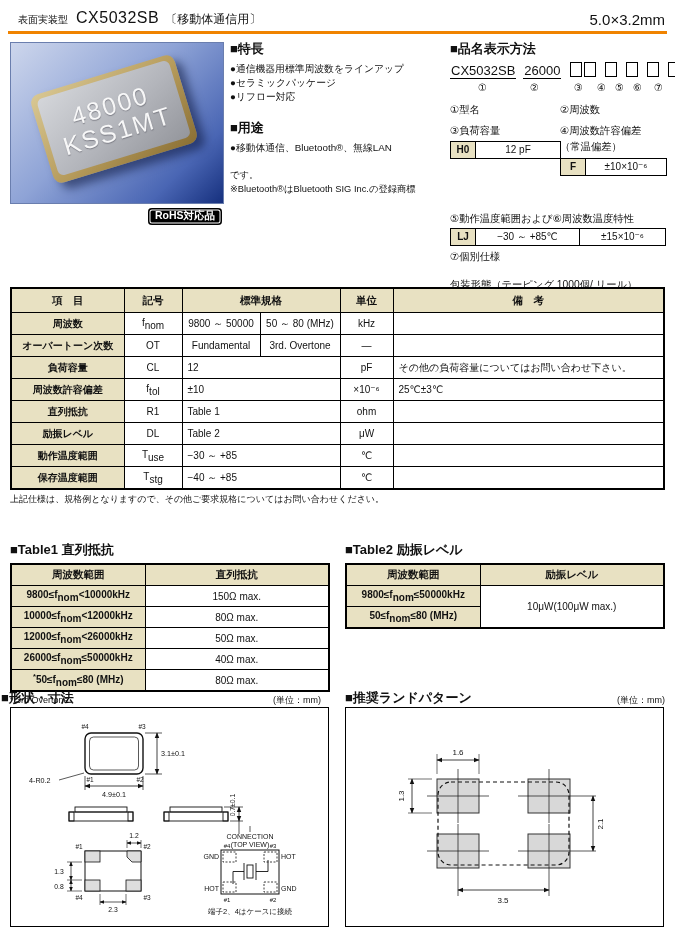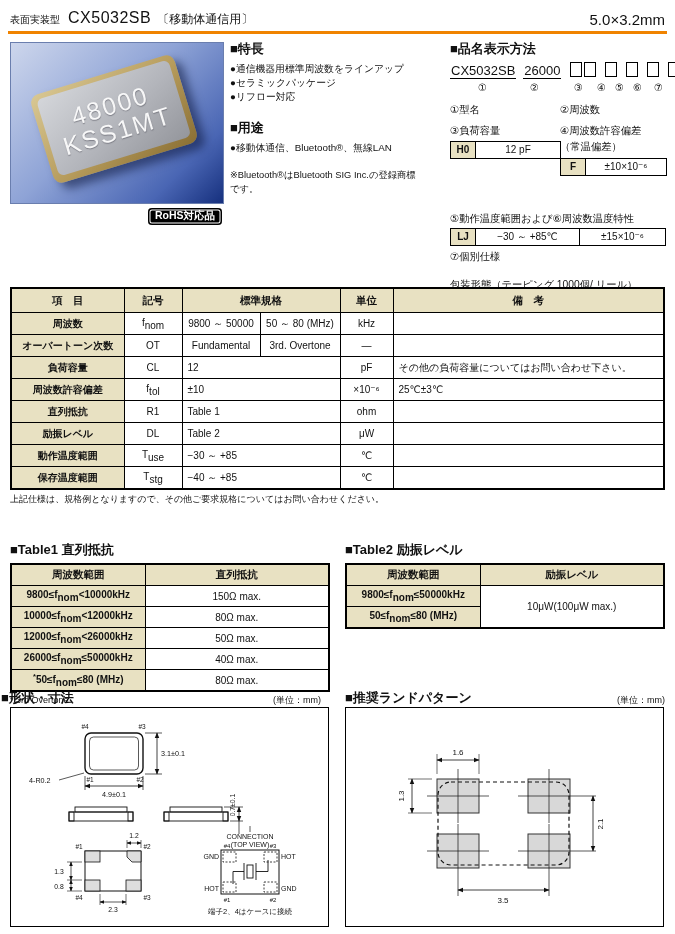--- a/index.html
+++ b/index.html
@@ -2,21 +2,21 @@
 <html><head>
 <meta charset="utf-8">
 <style>
   html,body{margin:0;padding:0;background:#fff;}
   body{font-family:"Liberation Sans","DejaVu Sans",sans-serif;color:#111;}
   .page{position:relative;width:675px;height:934px;background:#fff;overflow:hidden;}
   .abs{position:absolute;}
 
   
   .hdr{position:absolute;left:8px;top:4px;width:659px;height:27px;border-bottom:3px solid #f08300;}
-  .hdr-left{position:absolute;left:2px;bottom:3px;white-space:nowrap;}
+  .hdr-left{position:absolute;left:10px;bottom:3px;white-space:nowrap;}
   .hdr-type{font-size:10px;}
   .hdr-model{font-size:16px;letter-spacing:.5px;margin-left:8px;}
   .hdr-cat{font-size:12px;margin-left:6px;}
   .hdr-size{position:absolute;right:2px;bottom:3px;font-size:15px;}
 
   
   .photo{left:10px;top:42px;width:212px;height:160px;border:1px solid #6a7eae;
     background:linear-gradient(135deg,#cdd6ec 0%,#aebdе2 25%,#8ea3d6 45%,#4a66b4 80%,#16307e 100%);
     background:linear-gradient(135deg,#cdd6ec 0%,#8ea3d6 45%,#4a66b4 80%,#16307e 100%);
     overflow:hidden;}
@@ -109,22 +109,22 @@
   </div>
 
   <div class="abs features">
     <div class="sec-title">■特長</div>
     <div class="bullet">●通信機器用標準周波数をラインアップ</div>
     <div class="bullet">●セラミックパッケージ</div>
     <div class="bullet">●リフロー対応</div>
     <div class="sec-title" style="margin-top:14px;">■用途</div>
     <div class="bullet">●移動体通信、Bluetooth®、無線LAN</div>
     <div class="note">
+      <div>です。</div>
       <div>※Bluetooth®はBluetooth SIG Inc.の登録商標</div>
-      <div>です。</div>
     </div>
   </div>
 
   <div class="abs naming">
     <div class="sec-title">■品名表示方法</div>
     <div class="code-line">
       <span class="code-seg">CX5032SB</span>
       <span class="code-seg" style="margin-left:4px;">26000</span>
       <span class="gap6"></span><span class="d-box"></span><span class="gap1"></span><span class="d-box"></span>
       <span class="gap6"></span><span class="d-box"></span>

